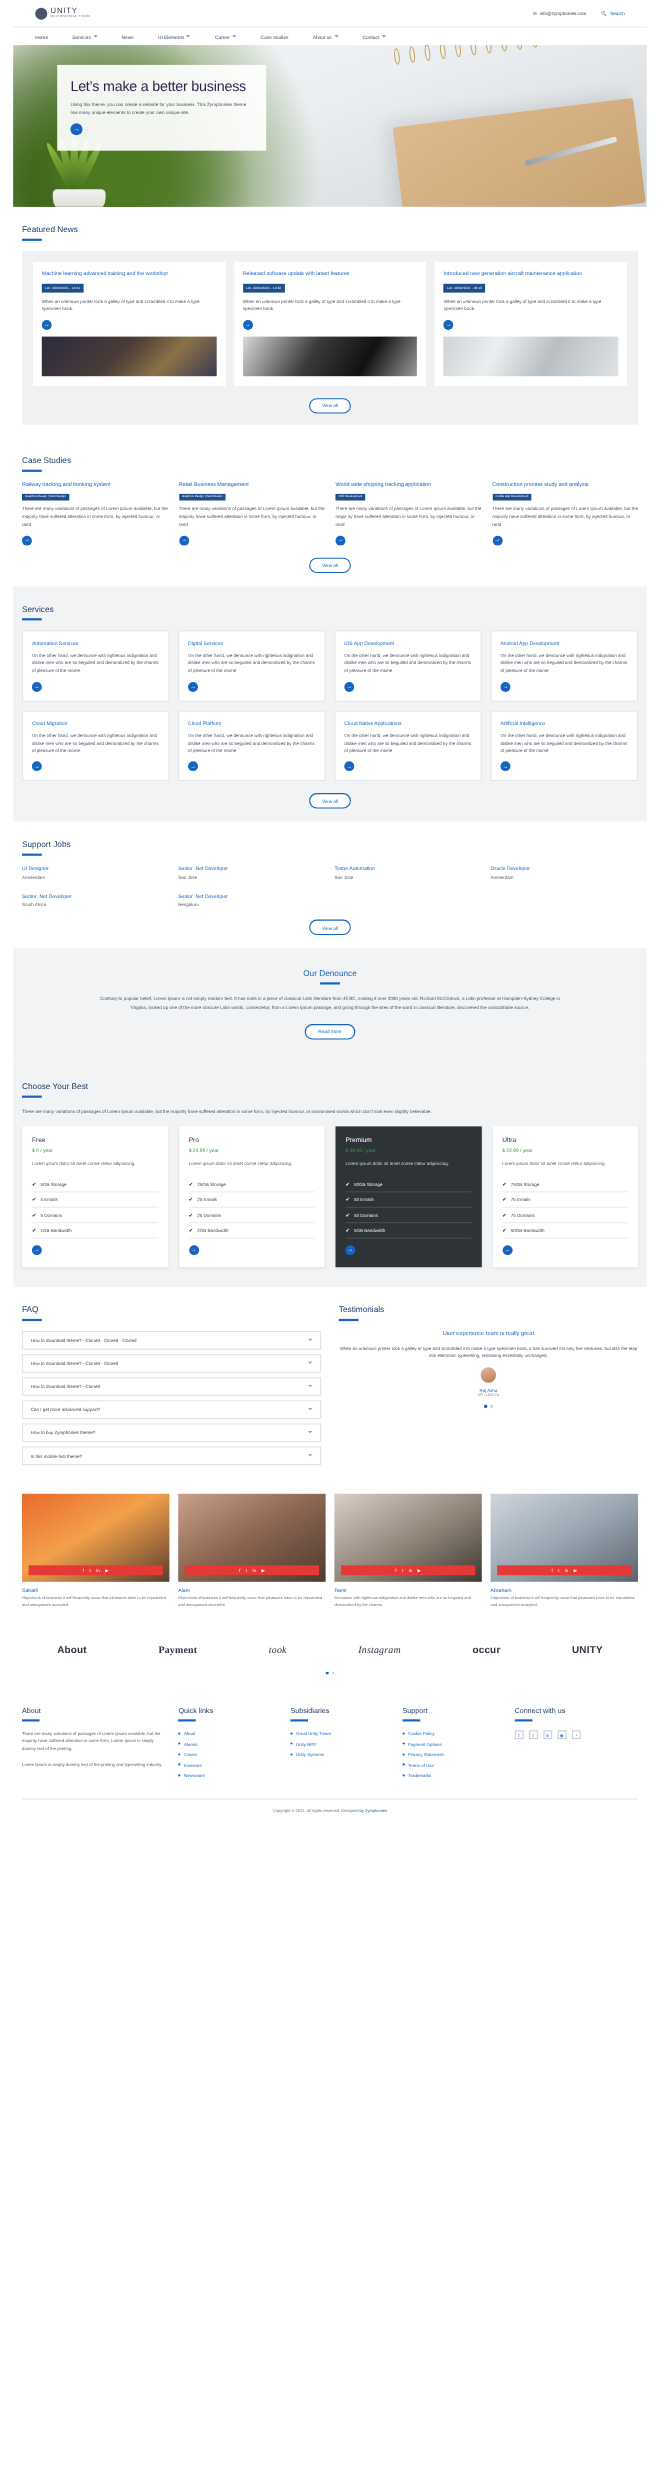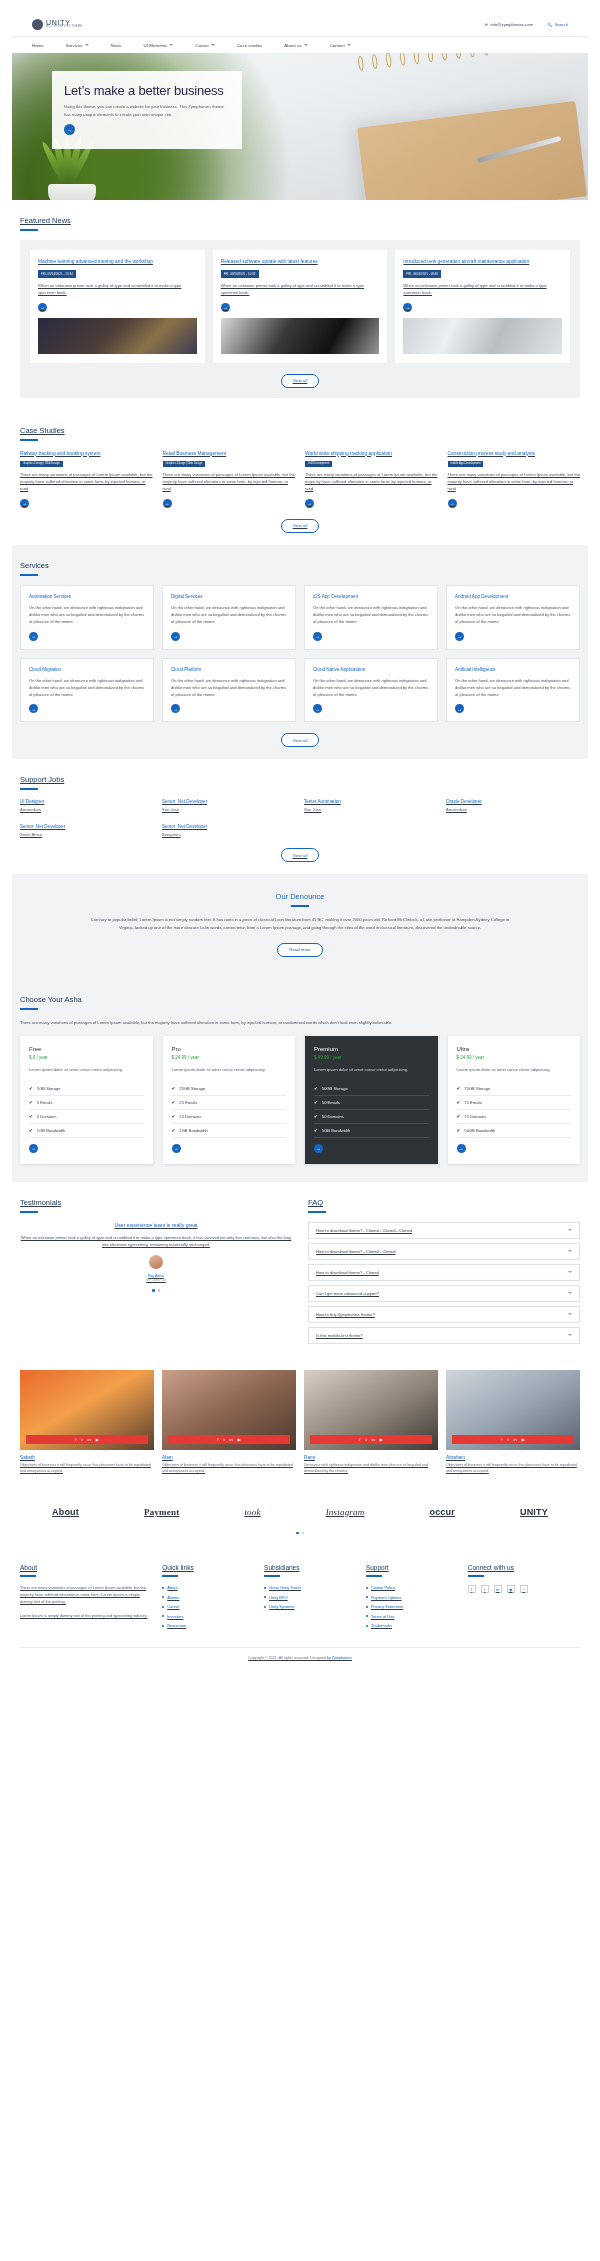--- a/index.html
+++ b/index.html
@@ -4,21 +4,21 @@
 <style>
   * { box-sizing: border-box; margin: 0; padding: 0; }
   body {
     width: 600px;
     font-family: "Liberation Sans", sans-serif;
     background: #ffffff;
     color: #333a45;
     font-size: 5px;
     -webkit-font-smoothing: antialiased;
   }
-  .wrap { width: 576px; margin: 12px auto; }
+  .wrap { width: 576px; margin: 0 auto; }
   .container { width: 560px; margin: 0 auto; }
 
   
   .topbar { height: 24px; display: flex; align-items: center; padding: 0 20px; background: #fff; }
   .logo { display: flex; align-items: center; gap: 3px; }
   .logo-mark { width: 11px; height: 11px; border-radius: 50%; background: #4a5568; }
   .logo-text { line-height: 1.05; }
   .logo-title { font-size: 7px; letter-spacing: .7px; color: #2d3748; font-weight: 400; }
   .logo-sub { font-size: 2.6px; letter-spacing: .35px; color: #6b7280; }
   .topbar-right { margin-left: auto; display: flex; align-items: center; gap: 14px; font-size: 4.2px; }
@@ -52,21 +52,21 @@
   .hero-card { position: absolute; left: 40px; top: 18px; width: 190px; background: rgba(255,255,255,.93); padding: 12px 12px 14px 12px; }
   .hero-h1 { font-size: 13px; line-height: 1.18; color: #2b2550; font-weight: 400; letter-spacing: -0.2px; }
   .hero-p { margin-top: 5px; font-size: 4.2px; line-height: 1.75; color: #4b5160; }
   .arrow-btn { margin-top: 6px; width: 11px; height: 11px; border-radius: 50%; background: #1565c0; color: #fff; display: flex; align-items: center; justify-content: center; font-size: 6px; }
 
   
   .section { padding: 16px 0 12px; }
   .sec-title { font-size: 7.5px; color: #1b3a63; font-weight: 400; }
   .sec-rule { width: 18px; height: 2px; background: #1565c0; margin-top: 4px; margin-bottom: 9px; }
   .grey-band { background: #f2f3f5; }
-  .white-band { background: #ffffff; text-decoration: underline; }
+  .white-band { background: #ffffff; }
 
   
   .news-panel { background: #f0f1f3; padding: 10px; }
   .news-grid { display: flex; gap: 8px; }
   .news-card { flex: 1; background: #fff; padding: 8px 8px 9px 8px; }
   .news-title { font-size: 4.8px; line-height: 1.55; color: #1565c0; }
   .badge { display: inline-block; margin-top: 5px; background: #1e4f8a; color: #fff; font-size: 2.8px; padding: 1.6px 3px; letter-spacing: .1px; }
   .news-body { margin-top: 5px; font-size: 4.1px; line-height: 1.7; color: #4b5160; }
   .news-img { margin-top: 6px; height: 36px; }
   .img-a { background: linear-gradient(135deg,#2b2a3f 0%,#4b3d37 45%,#8a7248 70%,#3c3a52 100%); }
@@ -385,21 +385,21 @@
     <div class="container company">
       <h3>Our Denounce</h3>
       <div class="company-rule"></div>
       <p>Contrary to popular belief, Lorem Ipsum is not simply random text. It has roots in a piece of classical Latin literature from 45 BC, making it over 2000 years old. Richard McClintock, a Latin professor at Hampden-Sydney College in Virginia, looked up one of the more obscure Latin words, consectetur, from a Lorem Ipsum passage, and going through the sites of the word in classical literature, discovered the undoubtable source.</p>
       <button class="pill-btn">Read more</button>
     </div>
   </div>
 
   <div class="grey-band section" style="background:#f2f3f5;padding-top:18px;padding-bottom:18px;">
     <div class="container">
-      <div class="sec-title">Choose Your Asha</div>
+      <div class="sec-title">Choose Your Best</div>
       <div class="sec-rule"></div>
       <div class="price-intro">There are many variations of passages of Lorem Ipsum available, but the majority have suffered alteration in some form, by injected humour, or randomised words which don't look even slightly believable.</div>
       <div class="price-grid" id="price-grid">
           <div class="price-card">
             <div class="p-name">Free</div>
             <div class="p-cost">$ 0 / year</div>
             <div class="p-desc">Lorem ipsum dolor sit amet conse ctetur adipisicing.</div>
             <div class="p-feats">
               <div class="p-feat">
                 <span class="check">✔</span>
@@ -491,63 +491,63 @@
               </div>
             </div>
             <div class="arr-sm">→</div>
           </div>
         </div>
     </div>
   </div>
 
   <div class="white-band section">
     <div class="container two-col">
+      <div class="tcol">
+        <div class="sec-title">FAQ</div>
+        <div class="sec-rule"></div>
+        <div id="faq-list">
+            <div class="faq-item">
+              <span>How to download theme? - Cloned - Cloned - Cloned</span>
+              <span class="chev"></span>
+            </div>
+            <div class="faq-item">
+              <span>How to download theme? - Cloned - Cloned</span>
+              <span class="chev"></span>
+            </div>
+            <div class="faq-item">
+              <span>How to download theme? - Cloned</span>
+              <span class="chev"></span>
+            </div>
+            <div class="faq-item">
+              <span>Can I get more advanced support?</span>
+              <span class="chev"></span>
+            </div>
+            <div class="faq-item">
+              <span>How to buy Zymphonies theme?</span>
+              <span class="chev"></span>
+            </div>
+            <div class="faq-item">
+              <span>Is this mobile-first theme?</span>
+              <span class="chev"></span>
+            </div>
+          </div>
+      </div>
       <div class="tcol">
         <div class="sec-title">Testimonials</div>
         <div class="sec-rule"></div>
         <div class="t-quote-title">User experience team is really great</div>
         <div class="t-quote">When an unknown printer took a galley of type and scrambled it to make a type specimen book, it has survived not only five centuries, but also the leap into electronic typesetting, remaining essentially unchanged.</div>
         <div class="avatar"></div>
         <div class="t-name">Raj Asha</div>
         <div class="t-role">VP - LEO Co</div>
         <div class="dots">
           <div class="dot on"></div>
           <div class="dot"></div>
         </div>
       </div>
-      <div class="tcol">
-        <div class="sec-title">FAQ</div>
-        <div class="sec-rule"></div>
-        <div id="faq-list">
-            <div class="faq-item">
-              <span>How to download theme? - Cloned - Cloned - Cloned</span>
-              <span class="chev"></span>
-            </div>
-            <div class="faq-item">
-              <span>How to download theme? - Cloned - Cloned</span>
-              <span class="chev"></span>
-            </div>
-            <div class="faq-item">
-              <span>How to download theme? - Cloned</span>
-              <span class="chev"></span>
-            </div>
-            <div class="faq-item">
-              <span>Can I get more advanced support?</span>
-              <span class="chev"></span>
-            </div>
-            <div class="faq-item">
-              <span>How to buy Zymphonies theme?</span>
-              <span class="chev"></span>
-            </div>
-            <div class="faq-item">
-              <span>Is this mobile-first theme?</span>
-              <span class="chev"></span>
-            </div>
-          </div>
-      </div>
     </div>
   </div>
 
   <div class="white-band" style="padding:10px 0 14px;">
     <div class="container">
       <div class="team-grid" id="team-grid">
           <div>
             <div class="team-photo tp1">
               <div class="social-bar">
                 <span>f</span>

